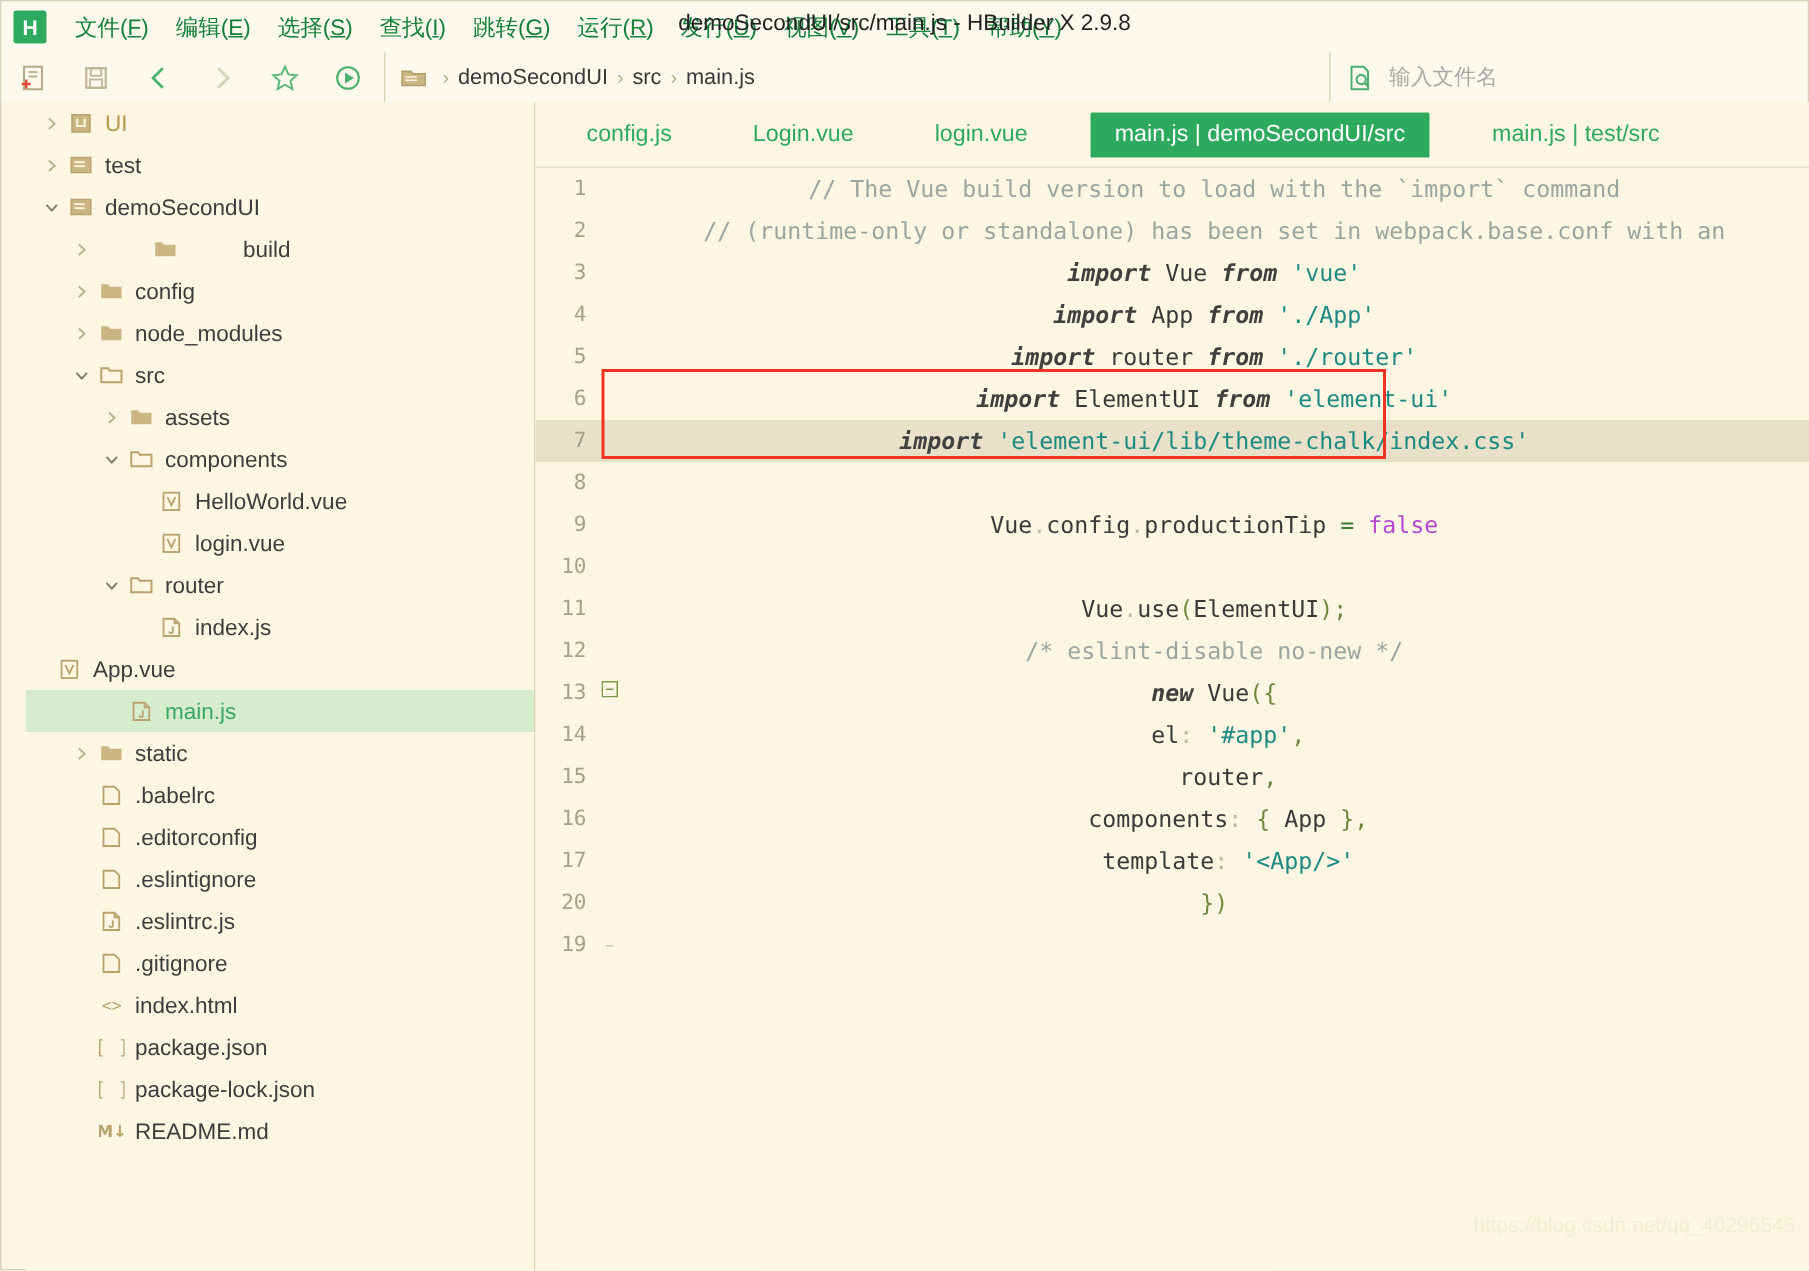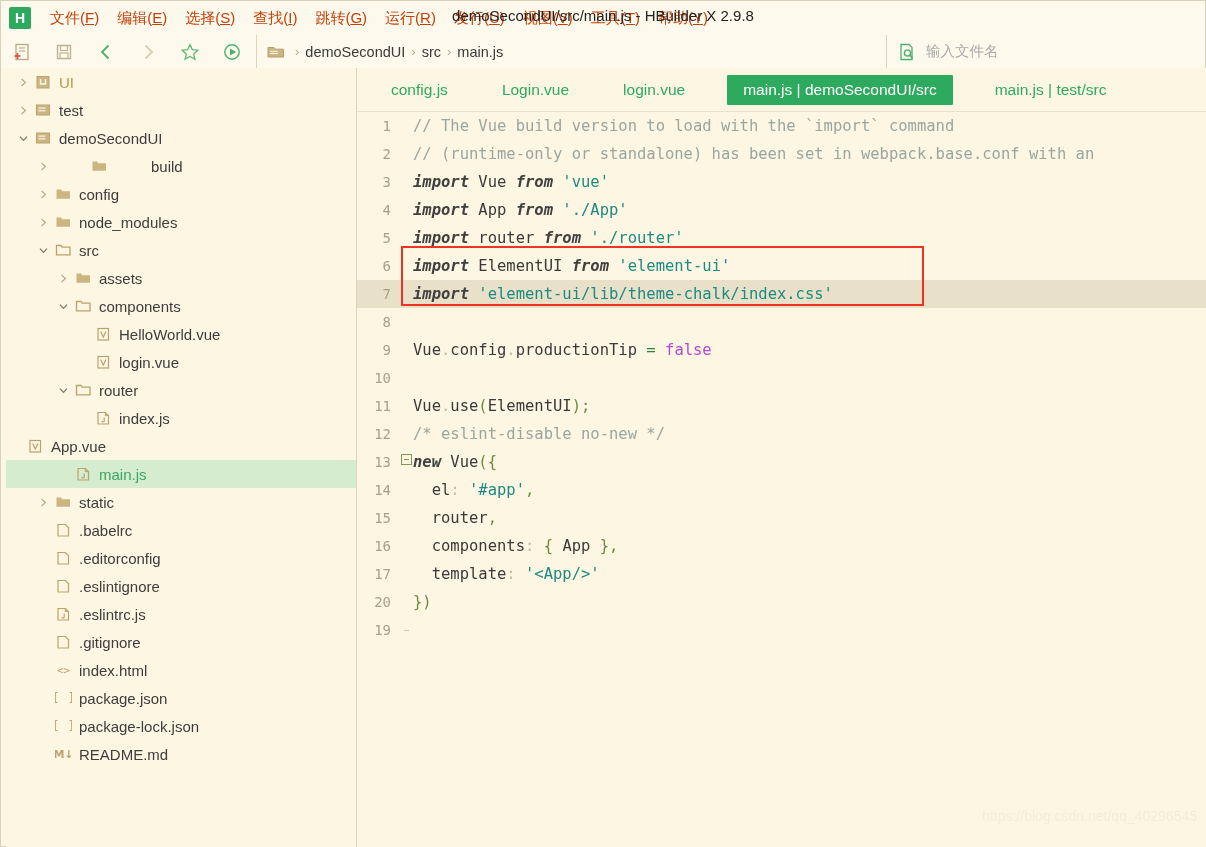--- a/index.html
+++ b/index.html
@@ -26,21 +26,21 @@
   }
   .app-logo {
     width: 22px; height: 22px; margin-left: 8px; margin-right: 10px;
     background: #2eaa5f; border-radius: 2px;
     color: #ffffff; font-size: 14px; font-weight: bold;
     display: flex; align-items: center; justify-content: center;
     font-family: "Liberation Sans", sans-serif;
     flex: 0 0 auto;
   }
   .menu-item {
-    font-size: 15px; color: #c2410c;
+    font-size: 15px; color: #15803d;
     padding: 3px 9px; white-space: nowrap;
     font-family: "Liberation Sans", sans-serif;
   }
   .menu-item u { text-decoration: underline; }
   .win-title {
     position: absolute; left: 0; top: 6px; width: 1204px;
     text-align: center; font-size: 15px; color: #222222;
     pointer-events: none;
   }
 
@@ -75,21 +75,21 @@
   .searchbox {
     position: absolute; left: 896px; top: 34px;
     height: 33px; display: flex; align-items: center;
   }
   .search-ph {
     font-size: 14.5px; color: #a9a9a9; margin-left: 9px;
   }
 
   
   .sidebar {
-    position: absolute; left: 5px; top: 67px;
+    position: absolute; left: 16px; top: 67px;
     width: 355px; height: 779px;
     background: #fdf6e3;
     overflow: hidden;
   }
   .divider {
     position: absolute; left: 355px; top: 67px;
     width: 1px; height: 779px; background: #ddd5b8;
   }
   .tree-row {
     position: relative;
@@ -169,21 +169,21 @@
     width: 1px; background: #cfc6aa;
   }
   .guide-end {
     position: absolute; left: 5px; top: 0; height: 50%;
     width: 1px; background: #cfc6aa;
   }
   .guide-end::after {
     content: ""; position: absolute; left: 0; top: 100%;
     width: 5px; height: 1px; background: #cfc6aa;
   }
-  .ctext { flex: 1 1 auto; }
+  .ctext { flex: 1 1 auto; text-align: center; }
 
   
   .t-com  { color: #9aa6a0; }
   .t-kw   { color: #404040; font-style: italic; font-weight: bold; }
   .t-str  { color: #1d8a82; }
   .t-id   { color: #3a3a3a; }
   .t-num  { color: #b44ad0; }
   .t-punc { color: #6f8a3f; }
   .t-op   { color: #3a7d3a; }
   .t-dot  { color: #c3bba0; }

